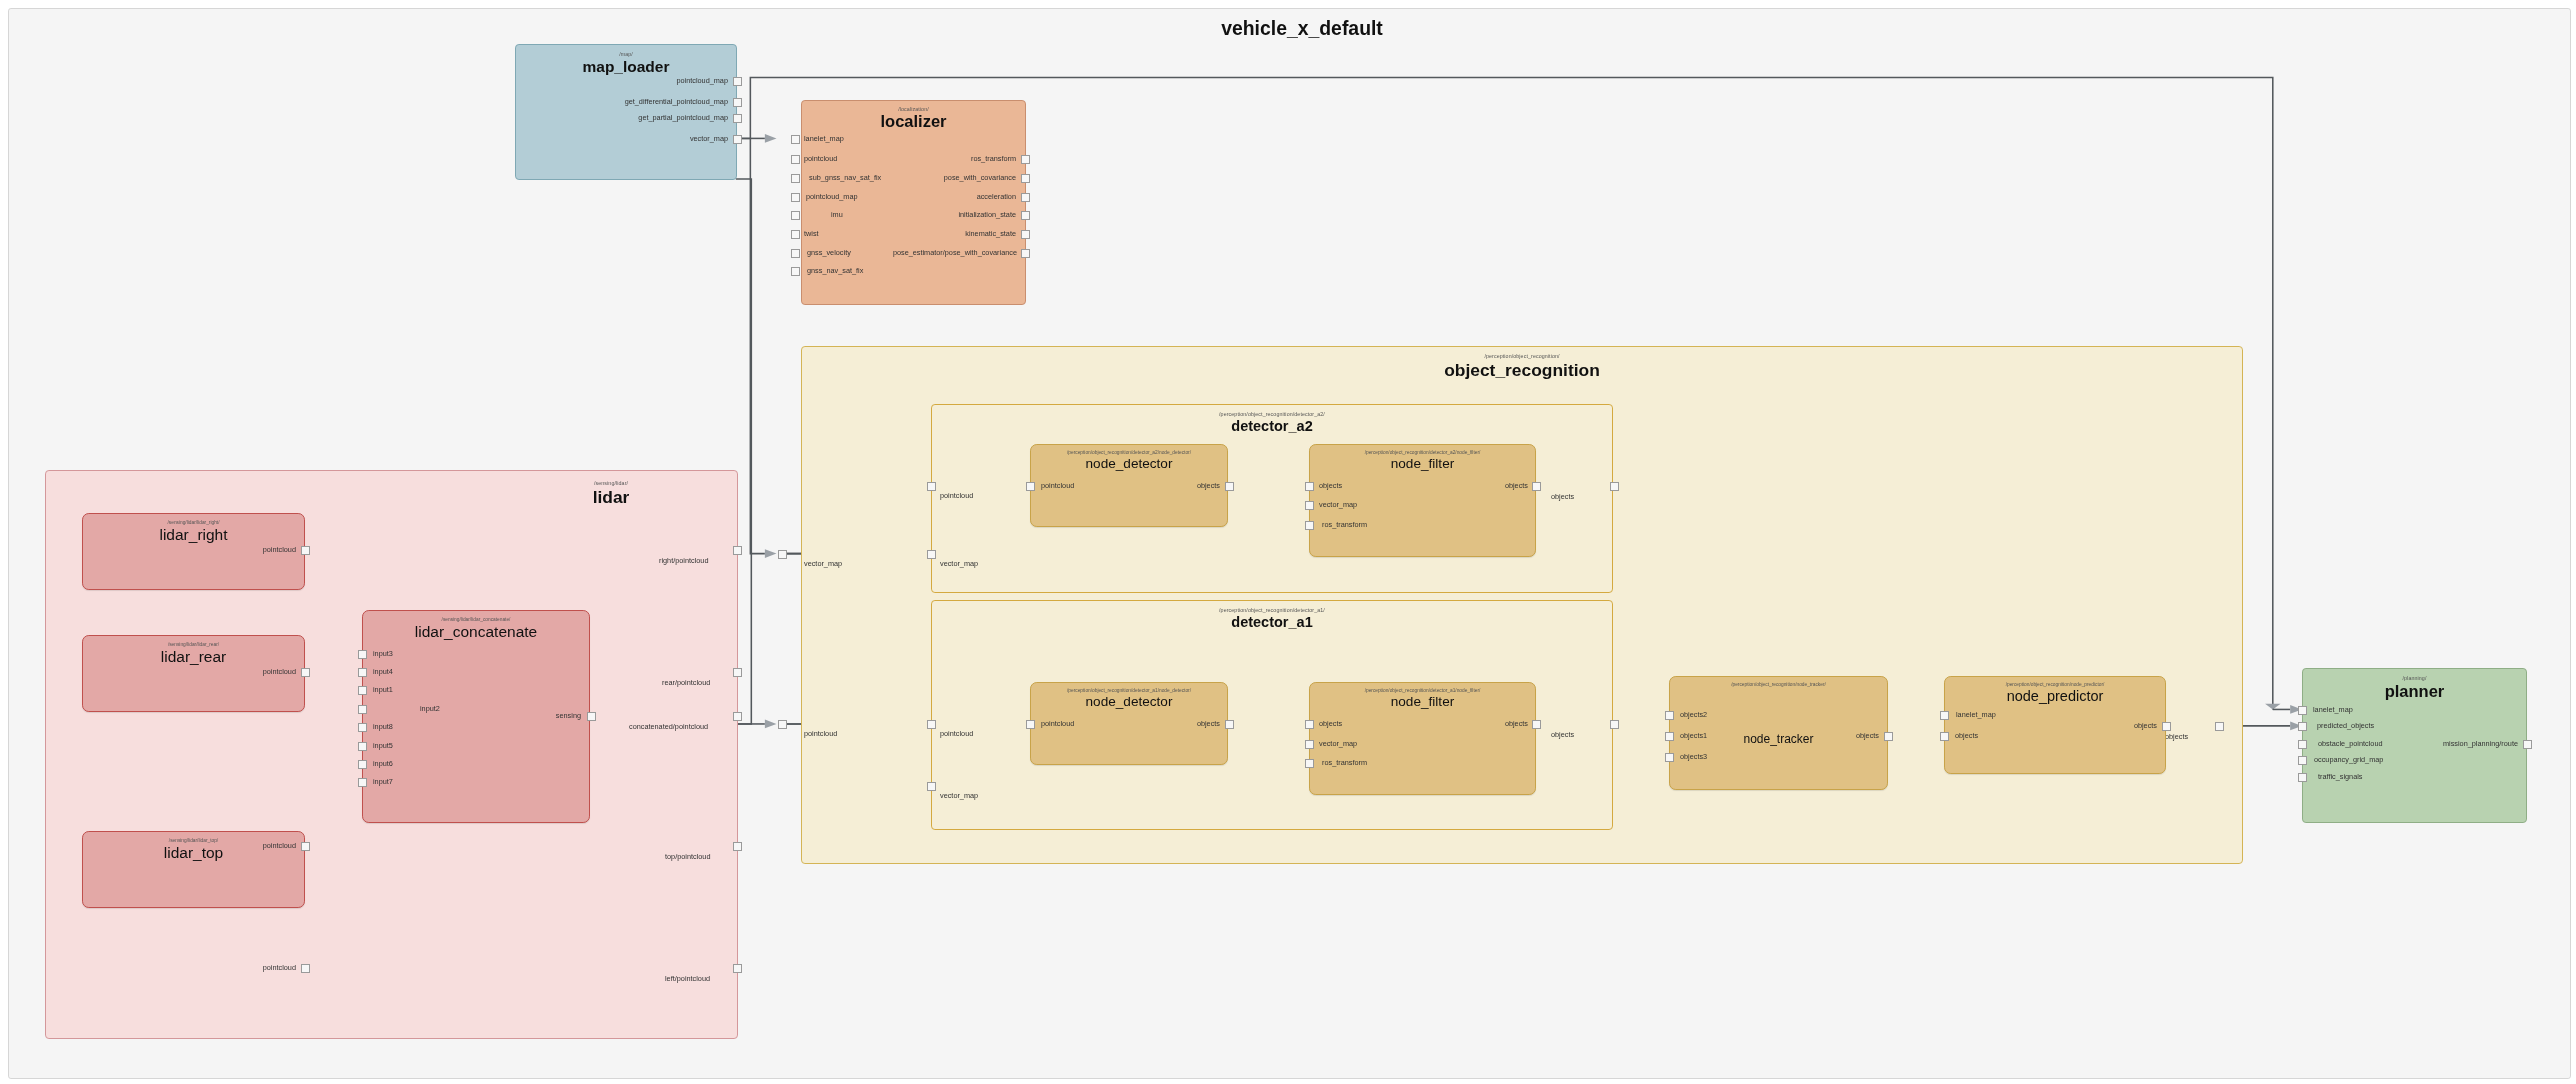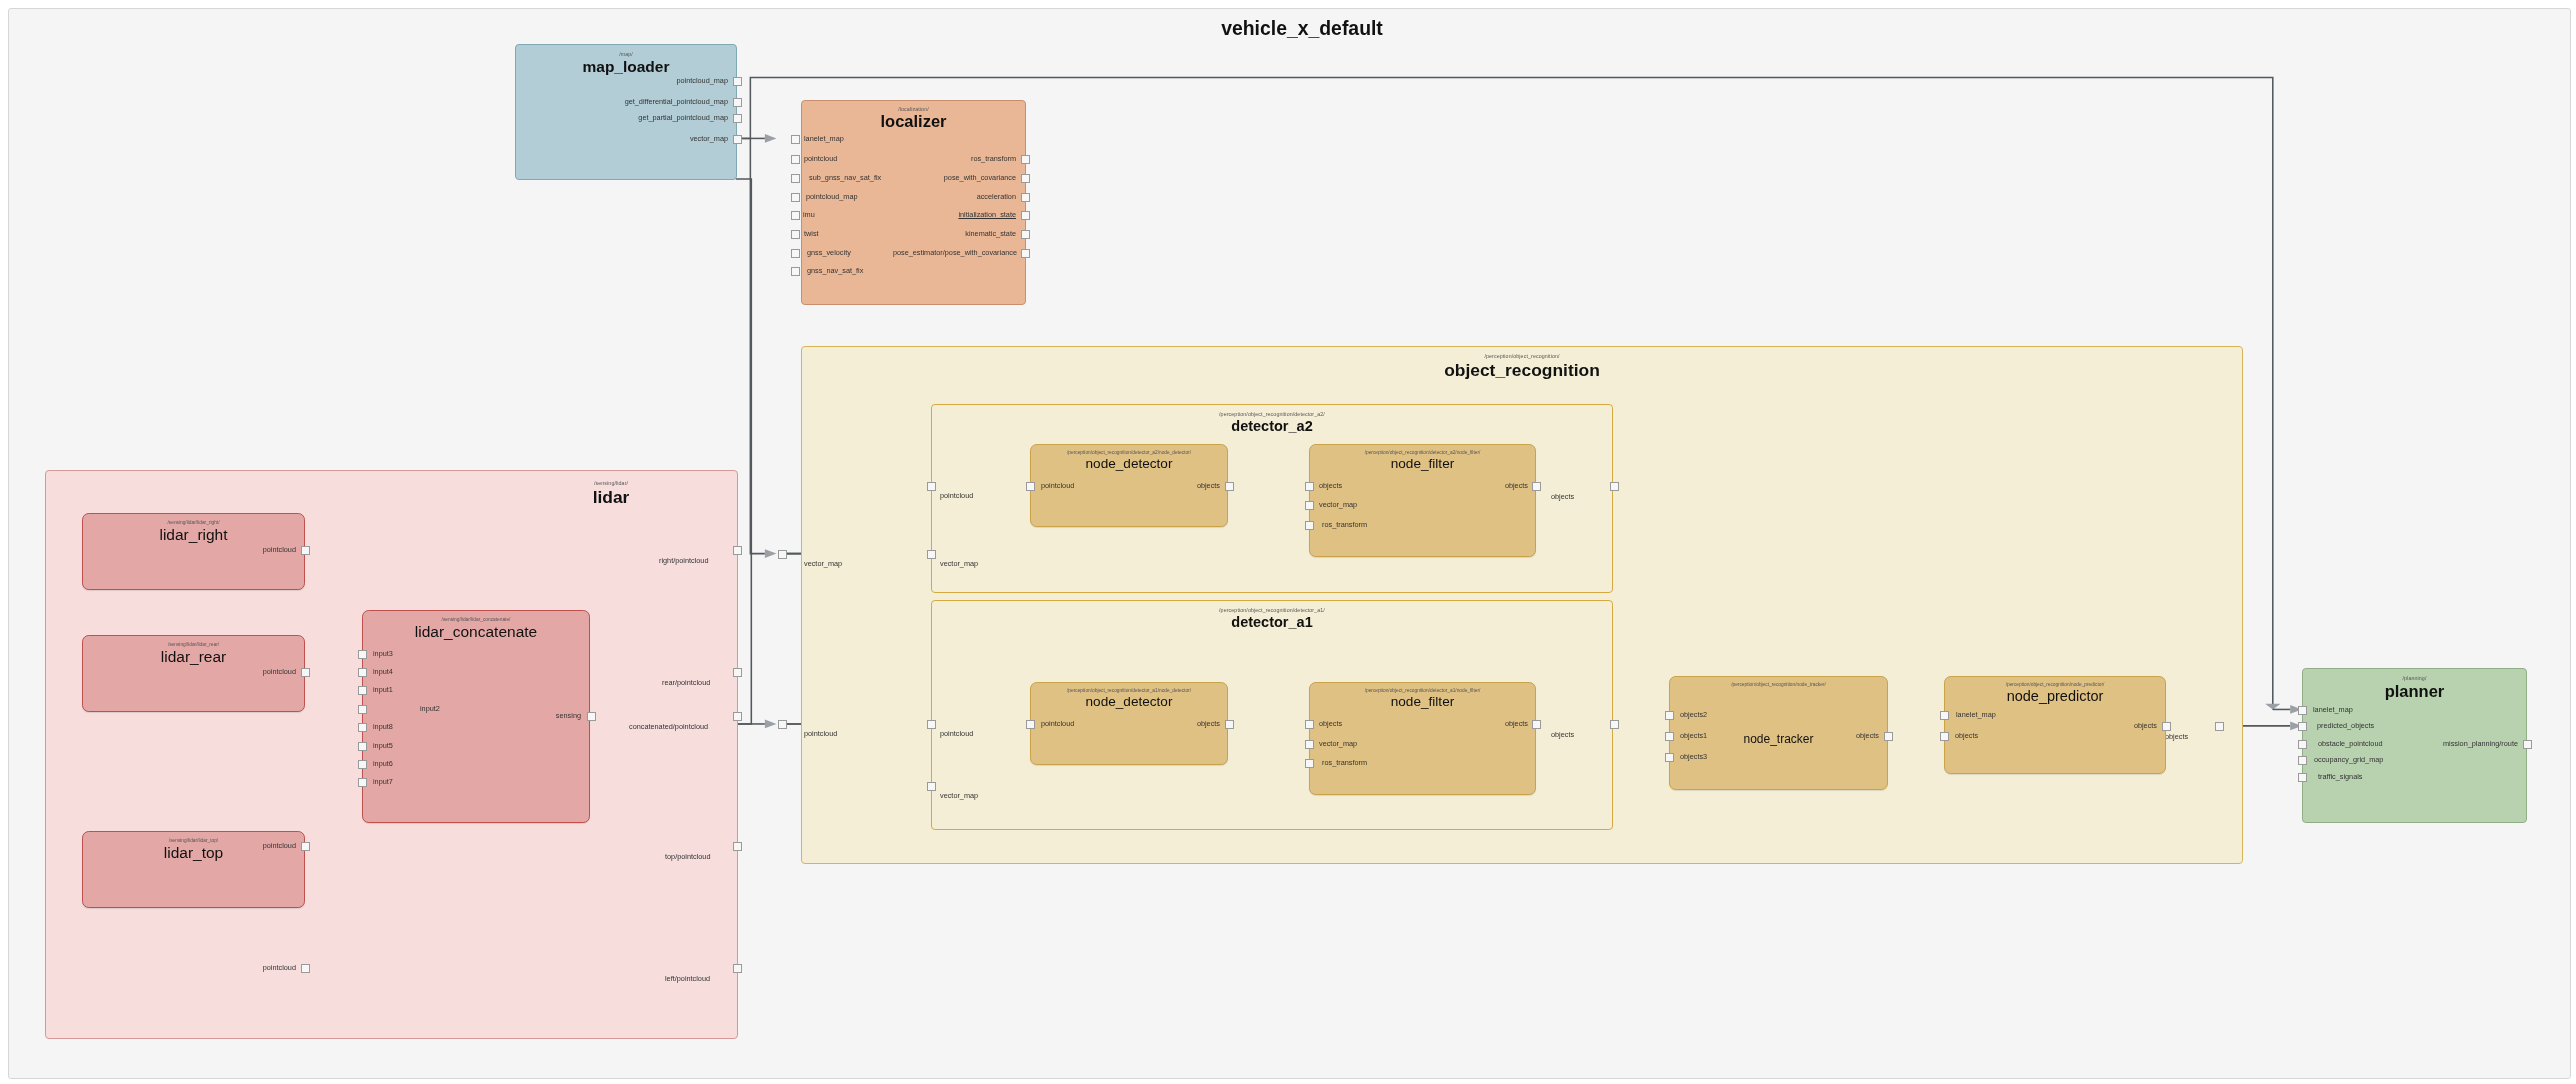--- a/index.html
+++ b/index.html
@@ -159,36 +159,36 @@
 
   <div class="port" style="left:791px;top:135px;"></div>
   <div class="plabel left" style="left:804px;top:135px;">lanelet_map</div>
   <div class="port" style="left:791px;top:155px;"></div>
   <div class="plabel left" style="left:804px;top:155px;">pointcloud</div>
   <div class="port" style="left:791px;top:174px;"></div>
   <div class="plabel left" style="left:809px;top:174px;">sub_gnss_nav_sat_fix</div>
   <div class="port" style="left:791px;top:193px;"></div>
   <div class="plabel left" style="left:806px;top:193px;">pointcloud_map</div>
   <div class="port" style="left:791px;top:211px;"></div>
-  <div class="plabel left" style="left:803px;top:211px;">imu</div>
+  <div class="plabel left" style="left:803px;top:211px;padding-left:28px;">imu</div>
   <div class="port" style="left:791px;top:230px;"></div>
   <div class="plabel left" style="left:804px;top:230px;">twist</div>
   <div class="port" style="left:791px;top:249px;"></div>
   <div class="plabel left" style="left:807px;top:249px;">gnss_velocity</div>
   <div class="port" style="left:791px;top:267px;"></div>
   <div class="plabel left" style="left:807px;top:267px;">gnss_nav_sat_fix</div>
 
   <div class="port" style="left:1021px;top:155px;"></div>
   <div class="plabel right" style="left:842px;top:155px;width:174px;">ros_transform</div>
   <div class="port" style="left:1021px;top:174px;"></div>
   <div class="plabel right" style="left:842px;top:174px;width:174px;">pose_with_covariance</div>
   <div class="port" style="left:1021px;top:193px;"></div>
   <div class="plabel right" style="left:842px;top:193px;width:174px;">acceleration</div>
   <div class="port" style="left:1021px;top:211px;"></div>
-  <div class="plabel right" style="left:842px;top:211px;width:174px;text-decoration:underline;">initialization_state</div>
+  <div class="plabel right" style="left:842px;top:211px;width:174px;">initialization_state</div>
   <div class="port" style="left:1021px;top:230px;"></div>
   <div class="plabel right" style="left:842px;top:230px;width:174px;">kinematic_state</div>
   <div class="port" style="left:1021px;top:249px;"></div>
   <div class="plabel right" style="left:833px;top:249px;width:184px;">pose_estimator/pose_with_covariance</div>
 
   <div class="group" style="left:45px;top:470px;width:693px;height:569px;background:#f7dedd;border:1px solid #d4979a;">
     <div class="g-ns" style="top:8.7px;right:0;left:auto;width:252px;text-align:center;">/sensing/lidar/</div>
     <div class="g-title" style="top:15.5px;right:0;left:auto;width:252px;text-align:center;font-size:17.4px;">lidar</div>
   </div>
 

